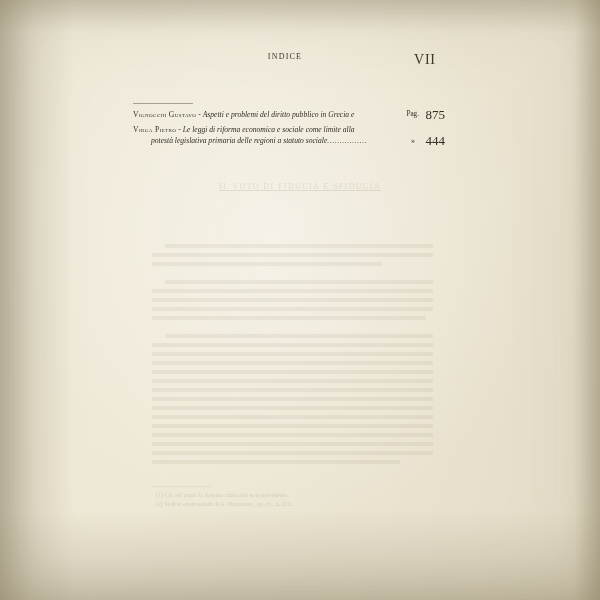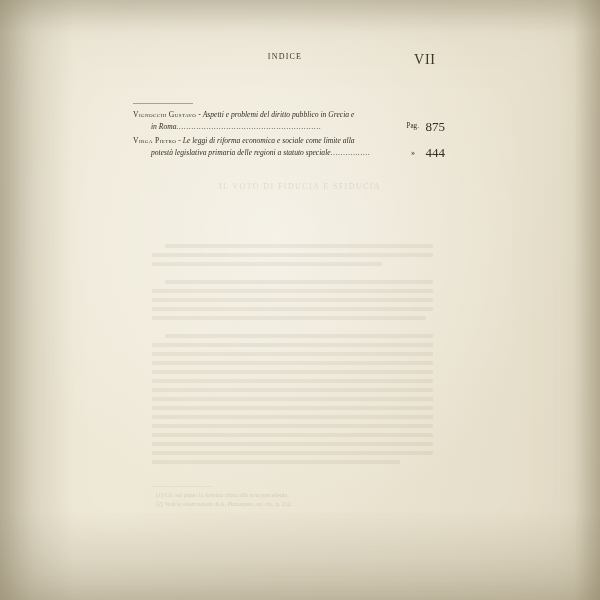--- a/index.html
+++ b/index.html
@@ -179,21 +179,21 @@
     opacity: 0.5;
     border-radius: 1px;
   }
 </style>
 </head>
 <body>
 
 <div id="page-photo">
 
   <div id="showthrough">
-    <div class="st-title" style="top:182px;">IL VOTO DI FIDUCIA E SFIDUCIA</div>
+    <div class="st-title" style="top:182px;text-decoration:underline;">IL VOTO DI FIDUCIA E SFIDUCIA</div>
 
     <div class="st-para-line" style="left:165px; top:244px; width:268px;"></div>
     <div class="st-para-line" style="left:152px; top:253px; width:281px;"></div>
     <div class="st-para-line" style="left:152px; top:262px; width:230px;"></div>
 
     <div class="st-para-line" style="left:165px; top:280px; width:268px;"></div>
     <div class="st-para-line" style="left:152px; top:289px; width:281px;"></div>
     <div class="st-para-line" style="left:152px; top:298px; width:281px;"></div>
     <div class="st-para-line" style="left:152px; top:307px; width:281px;"></div>
     <div class="st-para-line" style="left:152px; top:316px; width:274px;"></div>
@@ -223,31 +223,28 @@
 
     <div class="running-head">INDICE</div>
     <div class="folio">VII</div>
 
     <div class="toc">
 
       <div class="toc-rule"></div>
 
       <div class="toc-entry">
         <span class="author">Vignocchi Gustavo</span><span> - </span><span class="title">Aspetti e problemi del diritto pubblico in Grecia e</span>
-        <span class="line2">
-          <span>in Roma</span><span class="leaders">..........................................................</span>
-        </span>
         <span class="pagelbl">Pag.</span>
         <span class="pagenum">875</span>
       </div>
 
       <div class="toc-entry">
         <span class="author">Virga Pietro</span><span> - </span><span class="title">Le leggi di riforma economica e sociale come limite alla</span>
         <span class="line2">
-          <span>potestà legislativa primaria delle regioni a statuto speciale</span><span class="leaders">................</span>
+          <span>potestà legislativa primaria delle regioni a statuto sociale</span><span class="leaders">................</span>
         </span>
         <span class="dash">»</span>
         <span class="pagenum">444</span>
       </div>
 
     </div>
   </div>
 
   <div id="gutter"></div>
   <div id="top-shade"></div>

